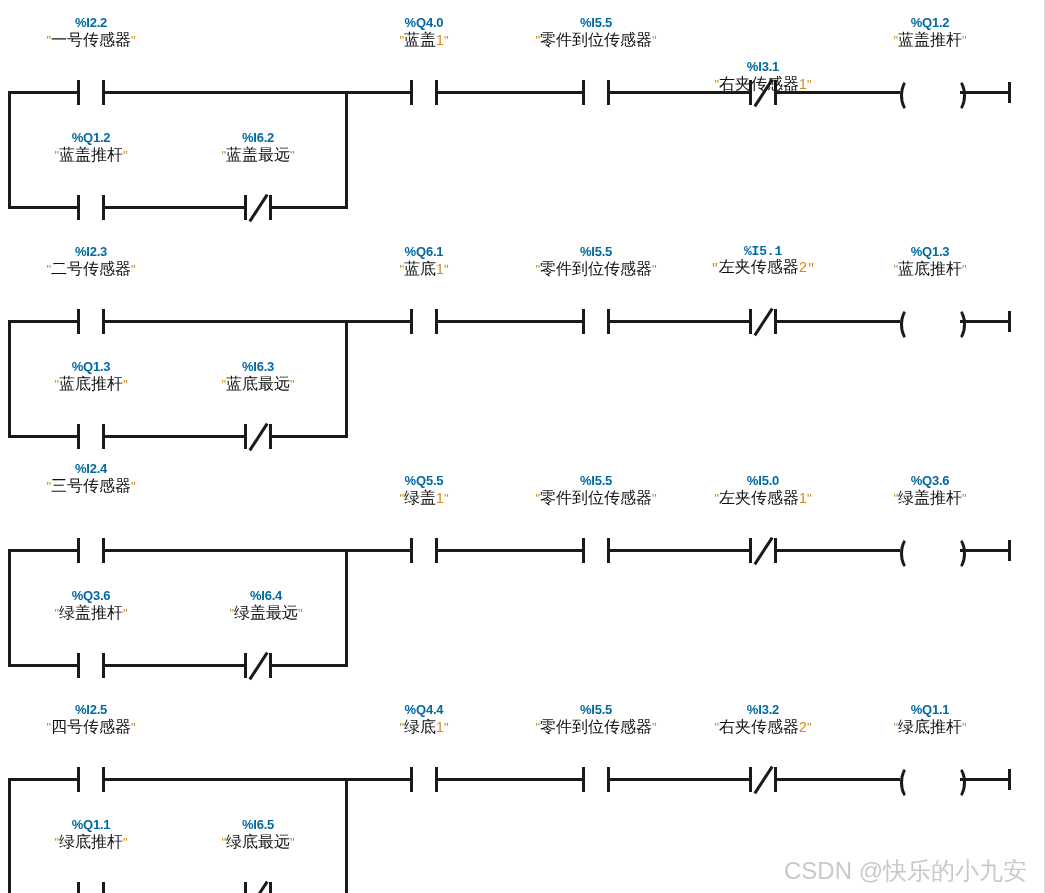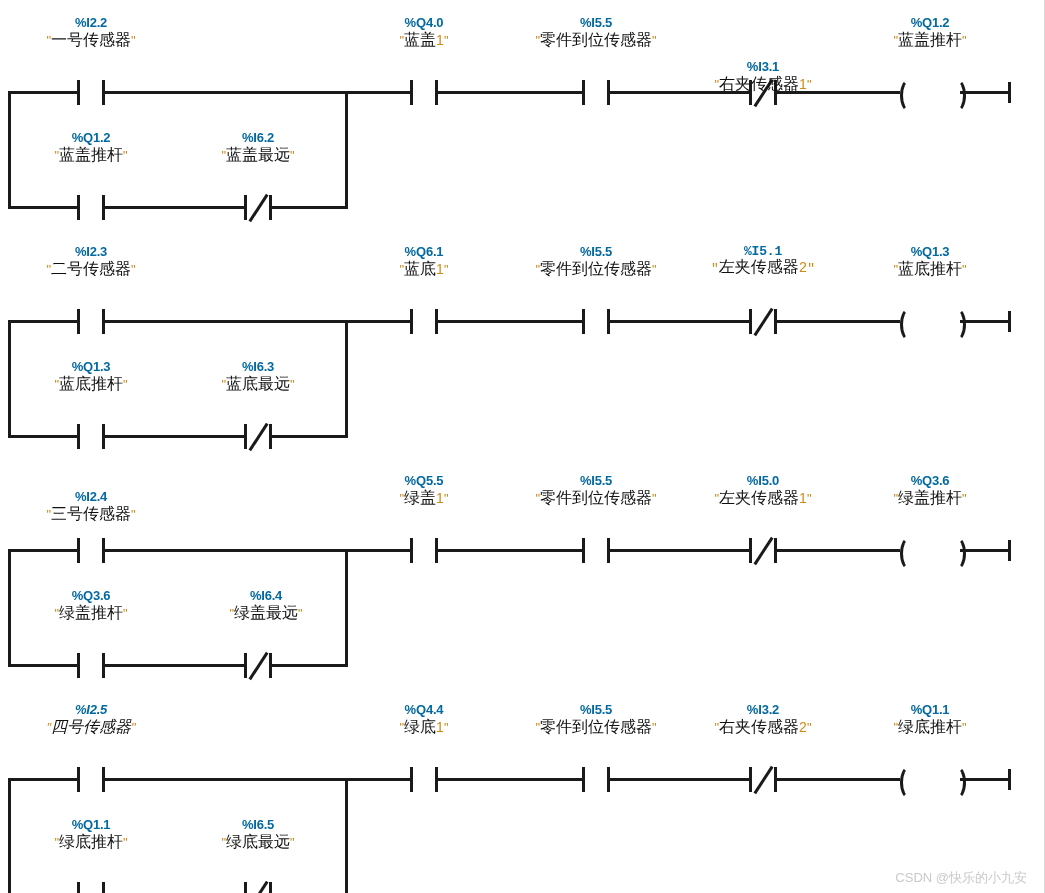--- a/index.html
+++ b/index.html
@@ -134,21 +134,21 @@
     font-weight: normal;
     margin-top: 1px;
   }
   .lbl .sym .q { color: #d08a17; font-size: 13px; }
   .lbl .sym .n { color: #d08a17; font-size: 14px; }
   .watermark {
     position: absolute;
     right: 18px;
     bottom: 6px;
     color: #c9c9c9;
-    font-size: 13px;
+    font-size: 24px;
     font-family: "Liberation Sans", "DejaVu Sans", sans-serif;
     white-space: nowrap;
   }
 </style>
 </head>
 <body>
 
 <div id="ladder-root">
   <div class="pane-edge"></div>
   <div class="watermark">CSDN @快乐的小九安</div>
@@ -314,21 +314,21 @@
       <div class="h-wire" style="left: 960px; top: 91px; width: 50px;"></div>
       <div class="v-wire" style="left: 1008px; top: 82px; height: 21px;"></div>
       <div class="h-wire" style="left: 8px; top: 206px; width: 69px;"></div>
       <div class="h-wire" style="left: 105px; top: 206px; width: 139px;"></div>
       <div class="h-wire" style="left: 272px; top: 206px; width: 76px;"></div>
       <div class="v-wire" style="left: 345px; top: 91px; height: 118px;"></div>
       <div class="element" style="left: 91px; top: 91px;">
         <span class="contact-bar left"></span>
         <span class="contact-bar right"></span>
       </div>
-      <div class="lbl" style="left: 91px; top: 32px;">
+      <div class="lbl" style="left: 91px; top: 4px;">
         <span class="addr">%I2.4</span>
         <span class="sym"><span class="q">"</span>三号传感器<span class="q">"</span></span>
       </div>
       <div class="element" style="left: 424px; top: 91px;">
         <span class="contact-bar left"></span>
         <span class="contact-bar right"></span>
       </div>
       <div class="lbl" style="left: 424px; top: 16px;">
         <span class="addr">%Q5.5</span>
         <span class="sym"><span class="q">"</span>绿盖<span class="n">1</span><span class="q">"</span></span>
@@ -387,21 +387,21 @@
       <div class="h-wire" style="left: 438px; top: 91px; width: 144px;"></div>
       <div class="h-wire" style="left: 610px; top: 91px; width: 139px;"></div>
       <div class="h-wire" style="left: 777px; top: 91px; width: 123px;"></div>
       <div class="h-wire" style="left: 960px; top: 91px; width: 50px;"></div>
       <div class="v-wire" style="left: 1008px; top: 82px; height: 21px;"></div>
       <div class="v-wire" style="left: 345px; top: 91px; height: 118px;"></div>
       <div class="element" style="left: 91px; top: 91px;">
         <span class="contact-bar left"></span>
         <span class="contact-bar right"></span>
       </div>
-      <div class="lbl" style="left: 91px; top: 16px; font-style: italic;">
+      <div class="lbl" style="left: 91px; top: 16px;">
         <span class="addr">%I2.5</span>
         <span class="sym"><span class="q">"</span>四号传感器<span class="q">"</span></span>
       </div>
       <div class="element" style="left: 424px; top: 91px;">
         <span class="contact-bar left"></span>
         <span class="contact-bar right"></span>
       </div>
       <div class="lbl" style="left: 424px; top: 16px;">
         <span class="addr">%Q4.4</span>
         <span class="sym"><span class="q">"</span>绿底<span class="n">1</span><span class="q">"</span></span>

